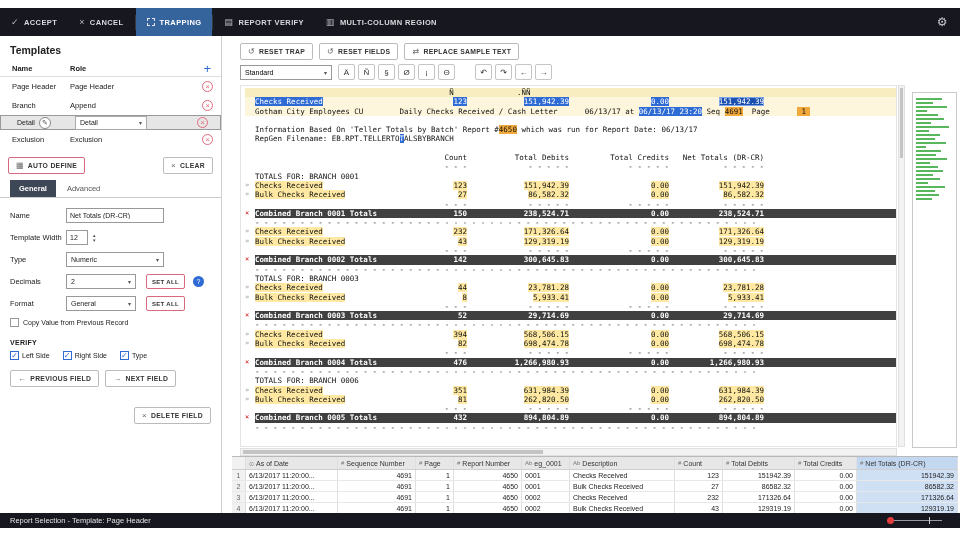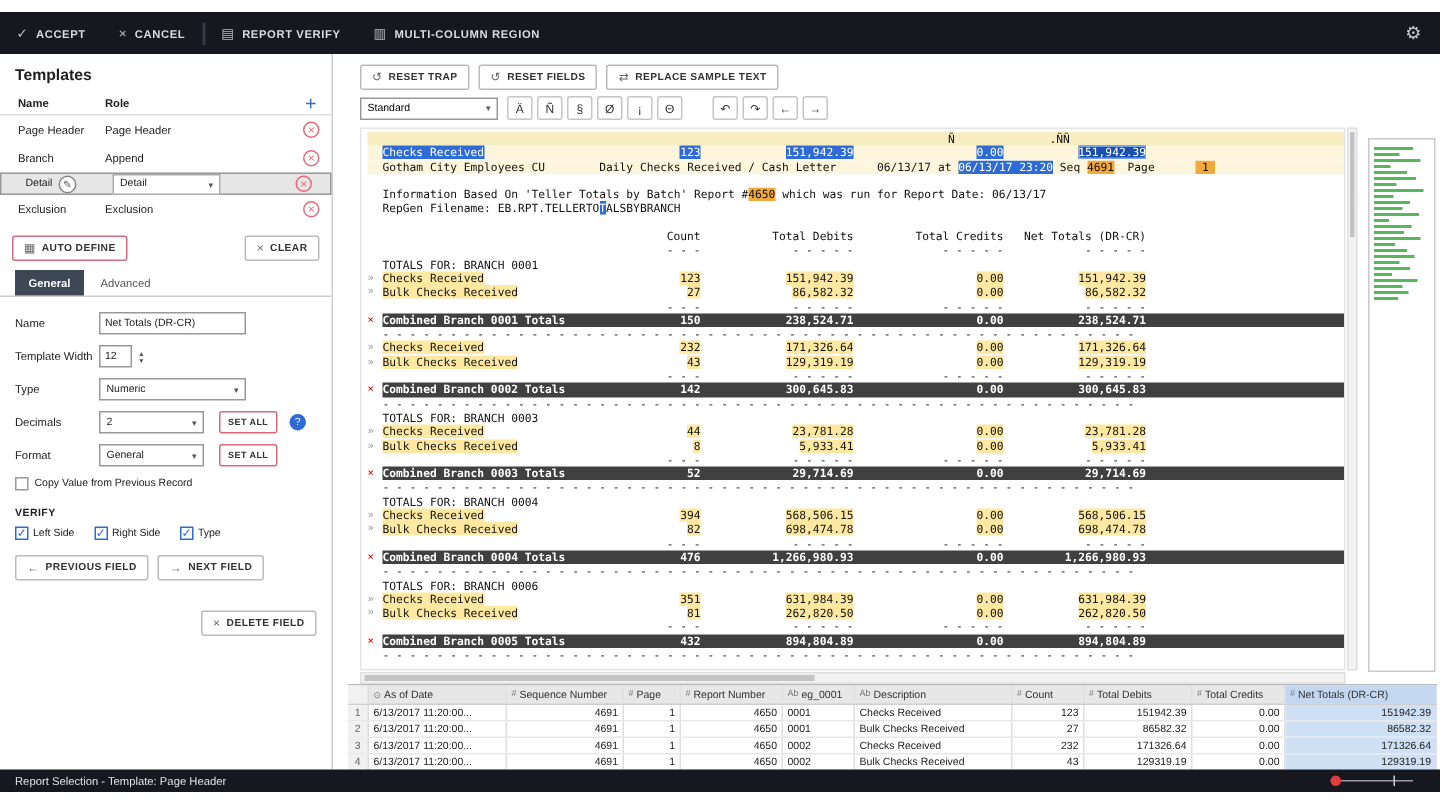--- a/index.html
+++ b/index.html
@@ -77,21 +77,21 @@
 
   .report { position: absolute; left: 18px; top: 49px; width: 657px; height: 362px; border: 1px solid #e4e4e4;
             background: #fff; overflow: hidden; padding: 2px 0 0 4px; }
   .rrow { display: flex; height: 9.3px; line-height: 9.4px; font-family: "DejaVu Sans Mono", monospace;
           font-size: 7.5px; color: #111; white-space: pre; }
   .rrow.free { display: block; padding-left: 10px; overflow: hidden; }
   .gut { width: 10px; color: #999; font-size: 7px; flex: none; }
   .rin { flex: 1; display: flex; }
   .c { flex: none; } .c.lab { width: 150px; } .c.cnt { width: 62px; text-align: right; }
   .c.deb { width: 102px; text-align: right; } .c.crd { width: 100px; text-align: right; } .c.net { width: 95px; text-align: right; }
-  .zone { background: #fdf6dc; } .zone1 { background: #f7edc0; text-align: center; }
+  .zone { background: #fdf6dc; } .zone1 { background: #f7edc0; }
   .hl-blue { background: #2e6bd4; color: #fff; }
   .hl-blue-dark { background: #1c50b0; color: #fff; box-shadow: inset 0 0 0 1px #7aa4ea; }
   .hl-yellow { background: #ffe9a2; }
   .hl-orange { background: #f2a93b; }
   .hl-cursor { background: #2e6bd4; color: #fff; }
   .redrow .rin { background: #404040; color: #fff; font-weight: 700; }
   .redrow .gut { color: #c00; }
 
   .vscroll { position: absolute; left: 676px; top: 49px; width: 7px; height: 362px; background: #f2f2f2; border: 1px solid #e0e0e0; }
   .vthumb { position: absolute; left: 1px; top: 2px; width: 3px; height: 70px; background: #c4c4c4; }
@@ -131,20 +131,24 @@
   <div class="topbar">
     <div class="tb-item">
       <span class="tb-icon">✓</span>
       <span>ACCEPT</span>
     </div>
     <div class="tb-item">
       <span class="tb-icon">×</span>
       <span>CANCEL</span>
     </div>
     <div class="tb-sep"></div>
+    <div class="tb-item tb-active">
+      <span class="frame-icon"></span>
+      <span>TRAPPING</span>
+    </div>
     <div class="tb-sep"></div>
     <div class="tb-item">
       <span class="tb-icon">▤</span>
       <span>REPORT VERIFY</span>
     </div>
     <div class="tb-item">
       <span class="tb-icon">▥</span>
       <span>MULTI-COLUMN REGION</span>
     </div>
     <span class="gear">⚙</span>
@@ -348,21 +352,20 @@
         <div class="rrow"><span class="gut">»</span><div class="rin"><div class="c lab"><span class="hl-yellow">Bulk Checks Received</span></div><div class="c cnt"><span class="hl-yellow">43</span></div><div class="c deb"><span class="hl-yellow">129,319.19</span></div><div class="c crd"><span class="hl-yellow">0.00</span></div><div class="c net"><span class="hl-yellow">129,319.19</span></div></div></div>
         <div class="rrow"><span class="gut"></span><div class="rin"><div class="c lab"></div><div class="c cnt"><span>- - -</span></div><div class="c deb"><span>- - - - -</span></div><div class="c crd"><span>- - - - -</span></div><div class="c net"><span>- - - - -</span></div></div></div>
         <div class="rrow redrow"><span class="gut">×</span><div class="rin"><div class="c lab"><span>Combined Branch 0002 Totals</span></div><div class="c cnt"><span>142</span></div><div class="c deb"><span>300,645.83</span></div><div class="c crd"><span>0.00</span></div><div class="c net"><span>300,645.83</span></div></div></div>
         <div class="rrow free"><span>- - - - - - - - - - - - - - - - - - - - - - - - - - - - - - - - - - - - - - - - - - - - - - - - - - - - - - - -</span></div>
         <div class="rrow free"><span>TOTALS FOR: BRANCH 0003</span></div>
         <div class="rrow"><span class="gut">»</span><div class="rin"><div class="c lab"><span class="hl-yellow">Checks Received</span></div><div class="c cnt"><span class="hl-yellow">44</span></div><div class="c deb"><span class="hl-yellow">23,781.28</span></div><div class="c crd"><span class="hl-yellow">0.00</span></div><div class="c net"><span class="hl-yellow">23,781.28</span></div></div></div>
         <div class="rrow"><span class="gut">»</span><div class="rin"><div class="c lab"><span class="hl-yellow">Bulk Checks Received</span></div><div class="c cnt"><span class="hl-yellow">8</span></div><div class="c deb"><span class="hl-yellow">5,933.41</span></div><div class="c crd"><span class="hl-yellow">0.00</span></div><div class="c net"><span class="hl-yellow">5,933.41</span></div></div></div>
         <div class="rrow"><span class="gut"></span><div class="rin"><div class="c lab"></div><div class="c cnt"><span>- - -</span></div><div class="c deb"><span>- - - - -</span></div><div class="c crd"><span>- - - - -</span></div><div class="c net"><span>- - - - -</span></div></div></div>
         <div class="rrow redrow"><span class="gut">×</span><div class="rin"><div class="c lab"><span>Combined Branch 0003 Totals</span></div><div class="c cnt"><span>52</span></div><div class="c deb"><span>29,714.69</span></div><div class="c crd"><span>0.00</span></div><div class="c net"><span>29,714.69</span></div></div></div>
         <div class="rrow free"><span>- - - - - - - - - - - - - - - - - - - - - - - - - - - - - - - - - - - - - - - - - - - - - - - - - - - - - - - -</span></div>
-        <div class="rrow free"><span>TOTALS FOR: BRANCH 0004</span></div>
         <div class="rrow"><span class="gut">»</span><div class="rin"><div class="c lab"><span class="hl-yellow">Checks Received</span></div><div class="c cnt"><span class="hl-yellow">394</span></div><div class="c deb"><span class="hl-yellow">568,506.15</span></div><div class="c crd"><span class="hl-yellow">0.00</span></div><div class="c net"><span class="hl-yellow">568,506.15</span></div></div></div>
         <div class="rrow"><span class="gut">»</span><div class="rin"><div class="c lab"><span class="hl-yellow">Bulk Checks Received</span></div><div class="c cnt"><span class="hl-yellow">82</span></div><div class="c deb"><span class="hl-yellow">698,474.78</span></div><div class="c crd"><span class="hl-yellow">0.00</span></div><div class="c net"><span class="hl-yellow">698,474.78</span></div></div></div>
         <div class="rrow"><span class="gut"></span><div class="rin"><div class="c lab"></div><div class="c cnt"><span>- - -</span></div><div class="c deb"><span>- - - - -</span></div><div class="c crd"><span>- - - - -</span></div><div class="c net"><span>- - - - -</span></div></div></div>
         <div class="rrow redrow"><span class="gut">×</span><div class="rin"><div class="c lab"><span>Combined Branch 0004 Totals</span></div><div class="c cnt"><span>476</span></div><div class="c deb"><span>1,266,980.93</span></div><div class="c crd"><span>0.00</span></div><div class="c net"><span>1,266,980.93</span></div></div></div>
         <div class="rrow free"><span>- - - - - - - - - - - - - - - - - - - - - - - - - - - - - - - - - - - - - - - - - - - - - - - - - - - - - - - -</span></div>
         <div class="rrow free"><span>TOTALS FOR: BRANCH 0006</span></div>
         <div class="rrow"><span class="gut">»</span><div class="rin"><div class="c lab"><span class="hl-yellow">Checks Received</span></div><div class="c cnt"><span class="hl-yellow">351</span></div><div class="c deb"><span class="hl-yellow">631,984.39</span></div><div class="c crd"><span class="hl-yellow">0.00</span></div><div class="c net"><span class="hl-yellow">631,984.39</span></div></div></div>
         <div class="rrow"><span class="gut">»</span><div class="rin"><div class="c lab"><span class="hl-yellow">Bulk Checks Received</span></div><div class="c cnt"><span class="hl-yellow">81</span></div><div class="c deb"><span class="hl-yellow">262,820.50</span></div><div class="c crd"><span class="hl-yellow">0.00</span></div><div class="c net"><span class="hl-yellow">262,820.50</span></div></div></div>
         <div class="rrow"><span class="gut"></span><div class="rin"><div class="c lab"></div><div class="c cnt"><span>- - -</span></div><div class="c deb"><span>- - - - -</span></div><div class="c crd"><span>- - - - -</span></div><div class="c net"><span>- - - - -</span></div></div></div>
         <div class="rrow redrow"><span class="gut">×</span><div class="rin"><div class="c lab"><span>Combined Branch 0005 Totals</span></div><div class="c cnt"><span>432</span></div><div class="c deb"><span>894,804.89</span></div><div class="c crd"><span>0.00</span></div><div class="c net"><span>894,804.89</span></div></div></div>

